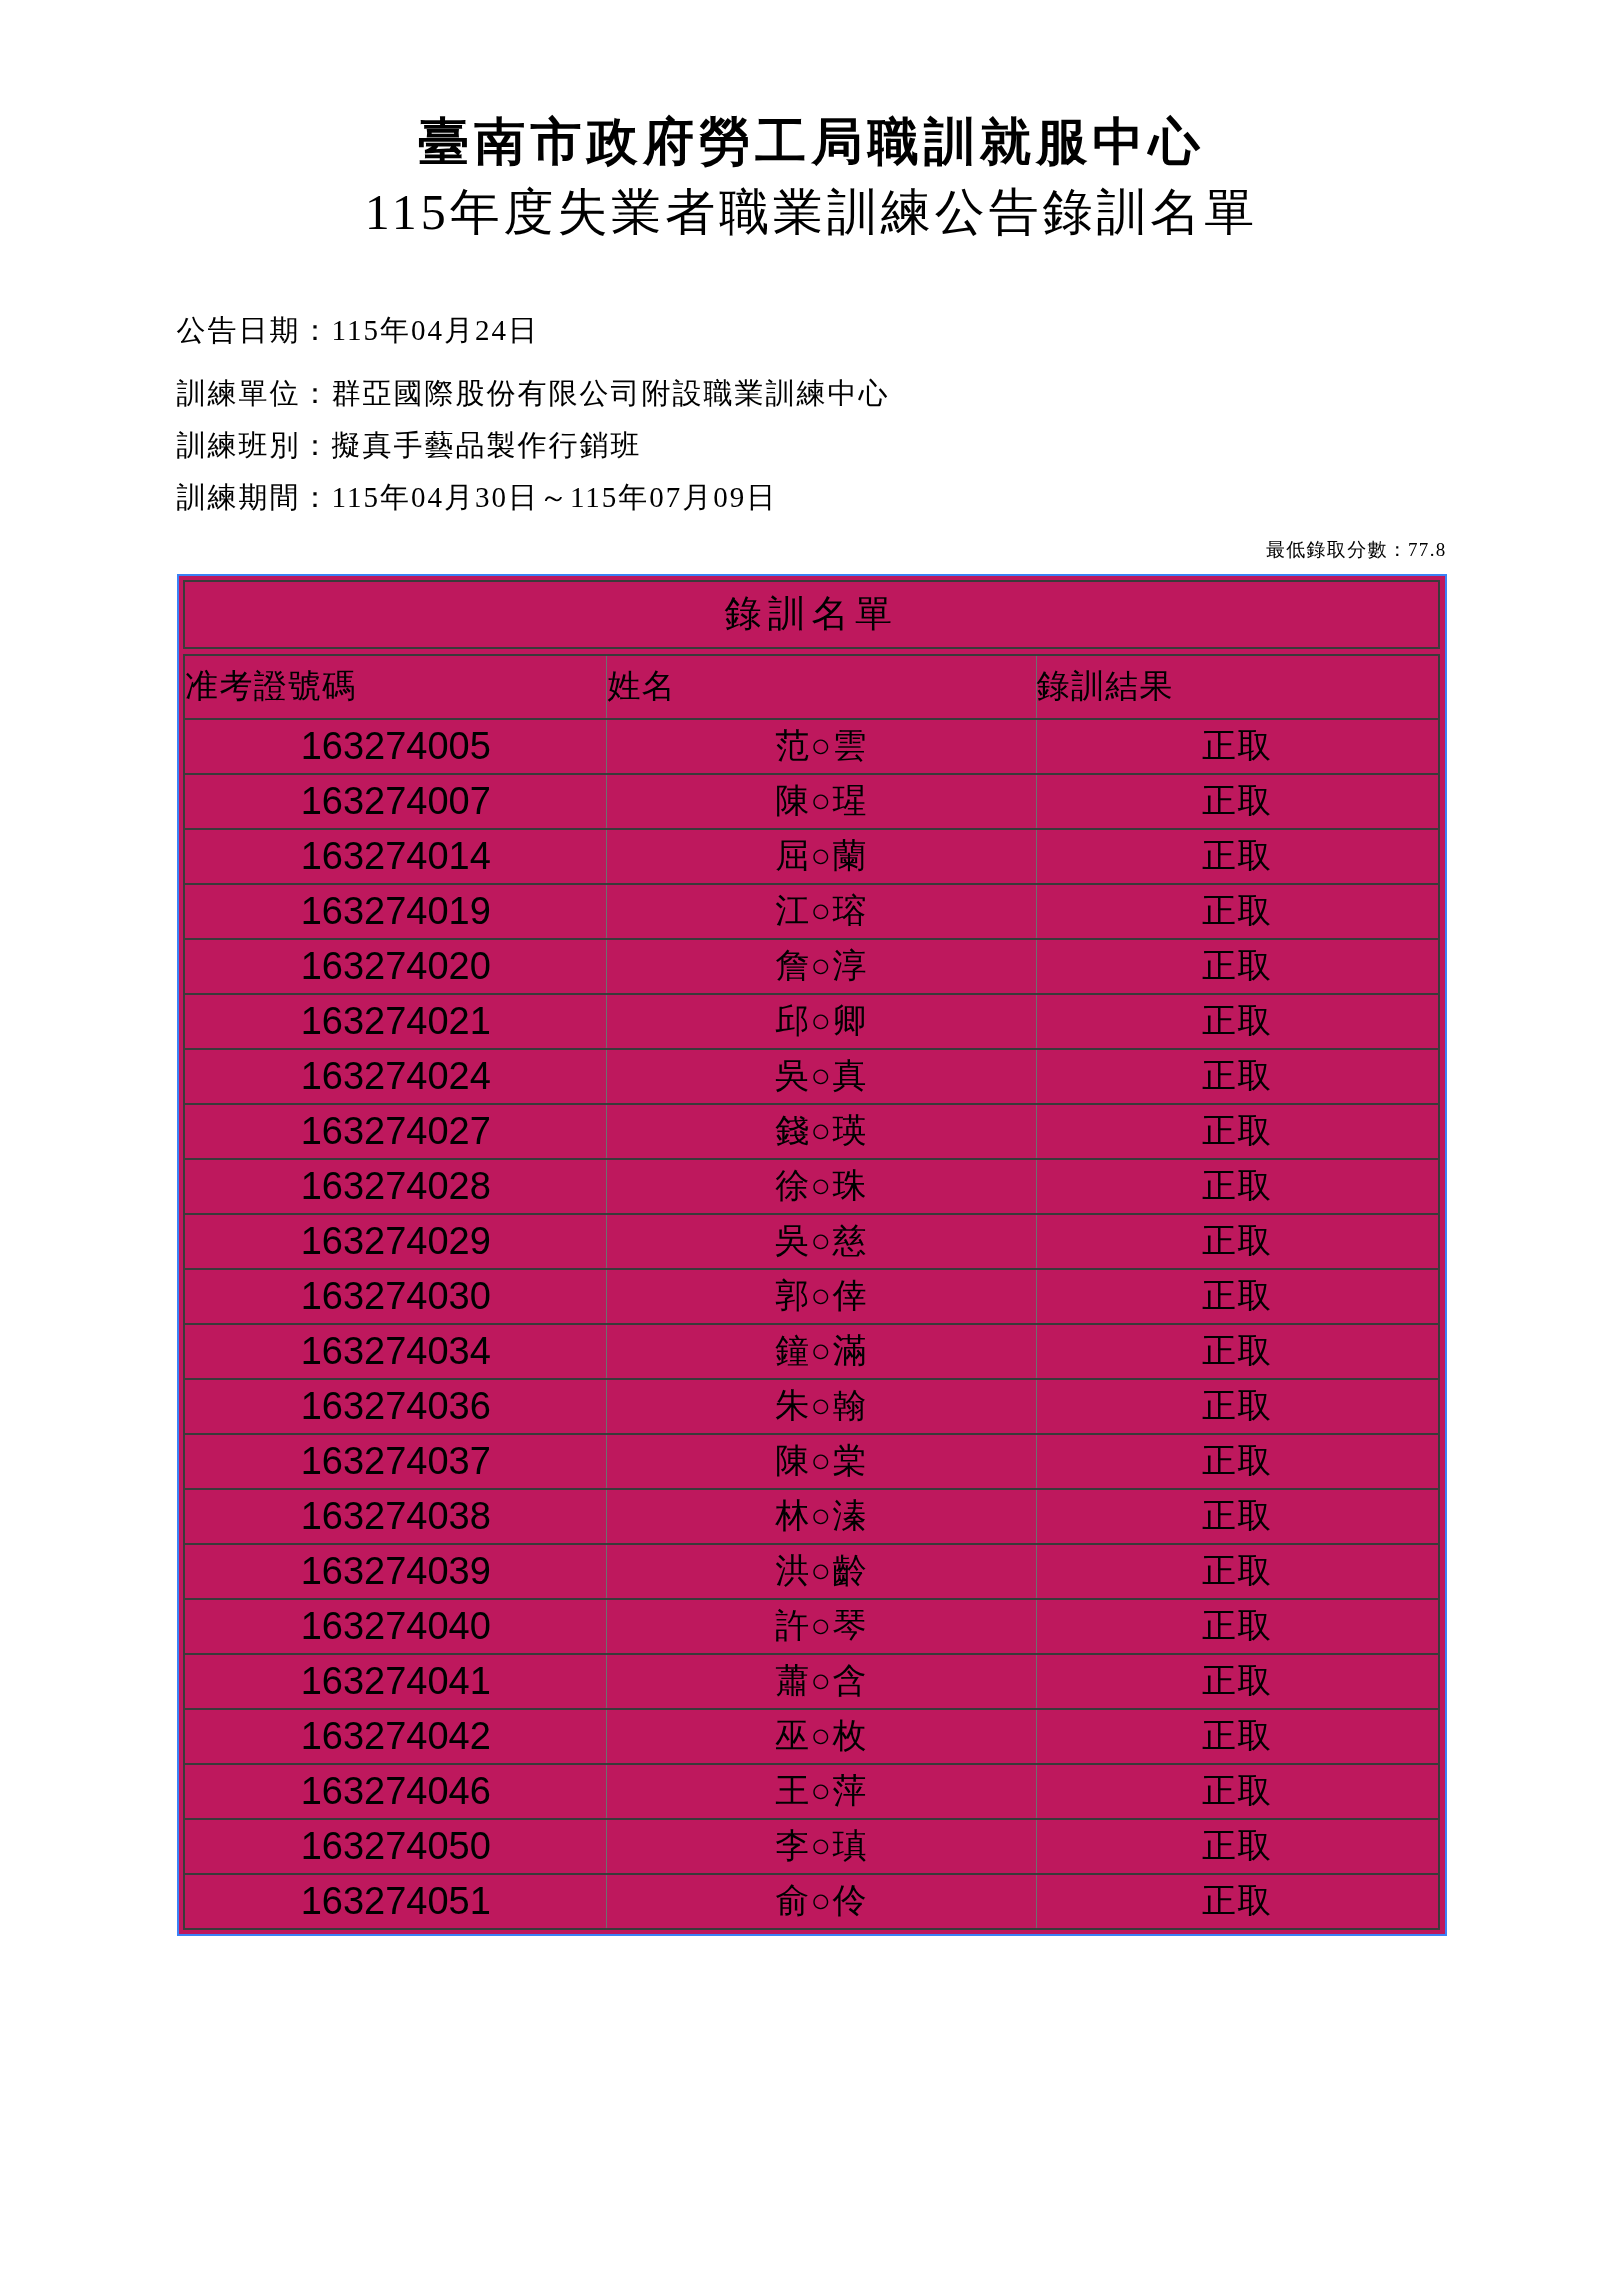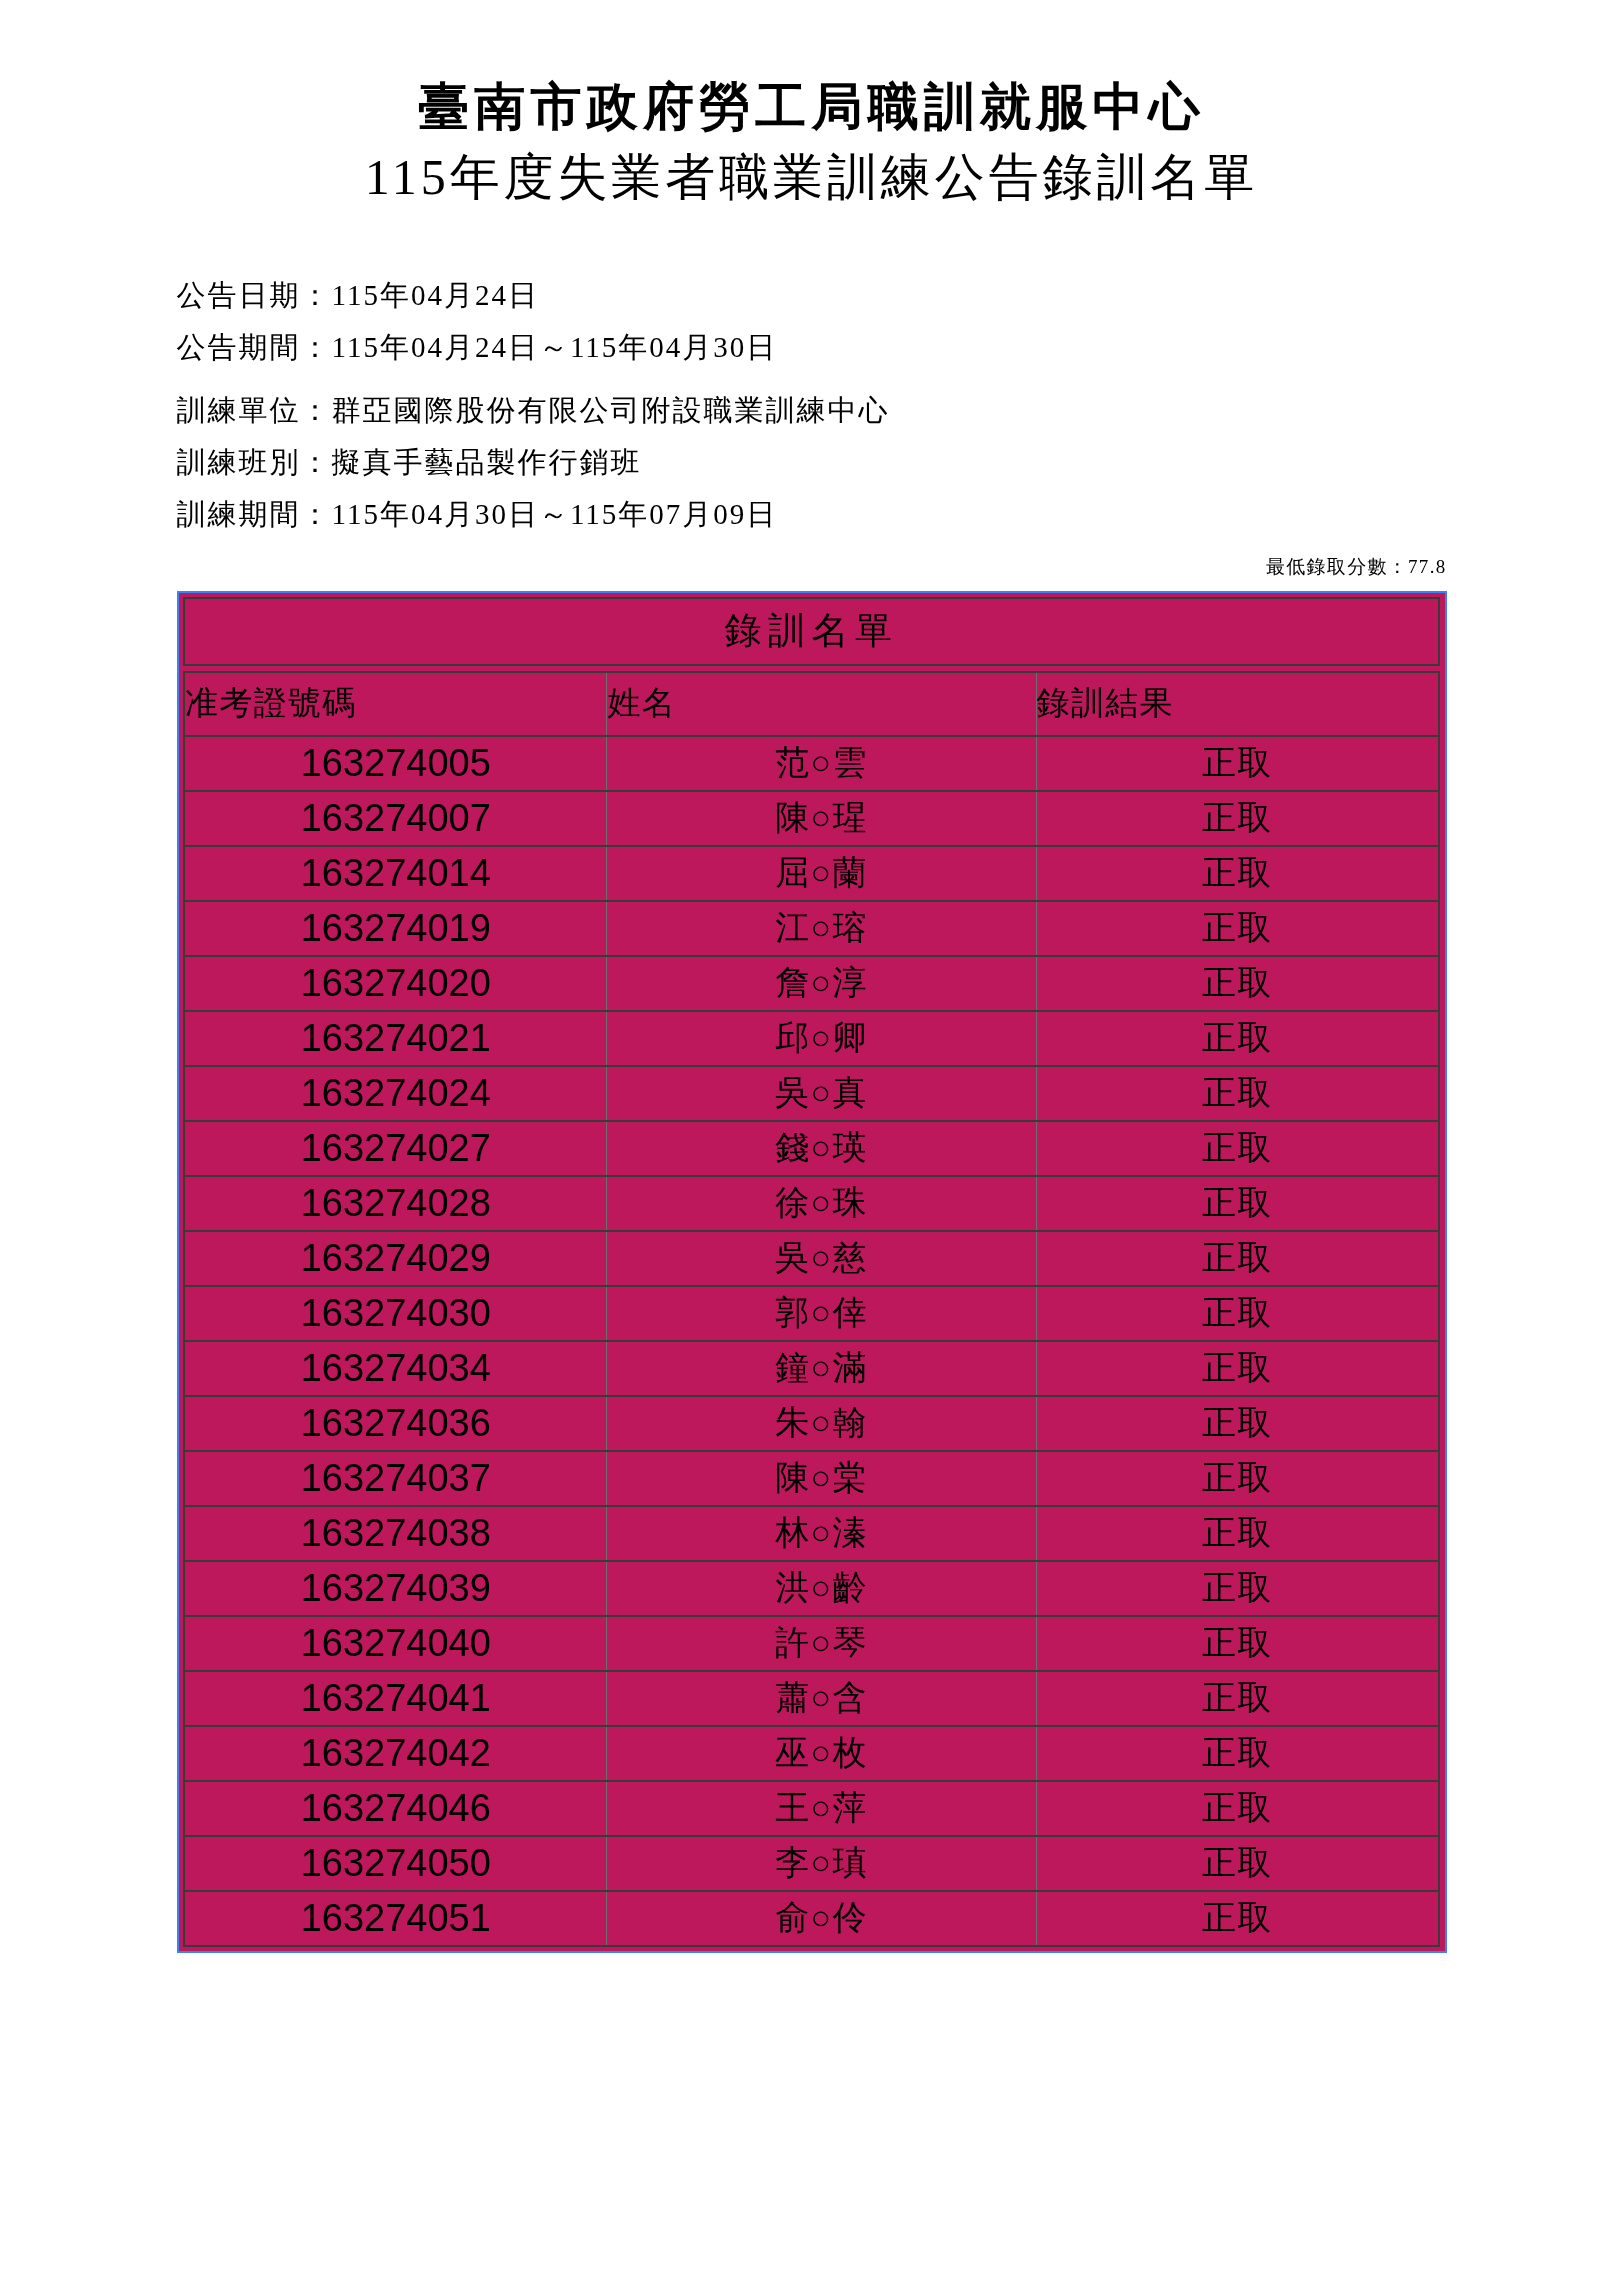--- a/index.html
+++ b/index.html
@@ -6,21 +6,21 @@
   .page {
     position: relative;
     width: 1623px;
     height: 2295px;
     margin: 0 auto;
     background: #ffffff;
     color: #000000;
     font-family: "Liberation Serif", "DejaVu Serif", serif;
     overflow: hidden;
   }
-  .titles { text-align: center; padding-top: 79px; }
+  .titles { text-align: center; padding-top: 114px; }
   .titles .t1 {
     margin: 0;
     font-size: 51px;
     font-weight: bold;
     letter-spacing: 5.2px;
     line-height: 1.12;
   }
   .titles .t2 {
     margin: 13px 0 0 0;
     font-size: 50px;
@@ -97,23 +97,20 @@
   <header class="titles">
     <h1 class="t1">臺南市政府勞工局職訓就服中心</h1>
     <h1 class="t2">115年度失業者職業訓練公告錄訓名單</h1>
   </header>
 
   <section class="content">
 
     <div class="meta-group">
       <p class="meta-line">
         <span>公告日期：</span><span>115年04月24日</span>
-      </p>
-      <p class="meta-line">
-        <span>公告期間：</span><span>115年04月24日～115年04月30日</span>
       </p>
     </div>
 
     <div class="meta-group training">
       <p class="meta-line">
         <span>訓練單位：</span><span>群亞國際股份有限公司附設職業訓練中心</span>
       </p>
       <p class="meta-line">
         <span>訓練班別：</span><span>擬真手藝品製作行銷班</span>
       </p>

